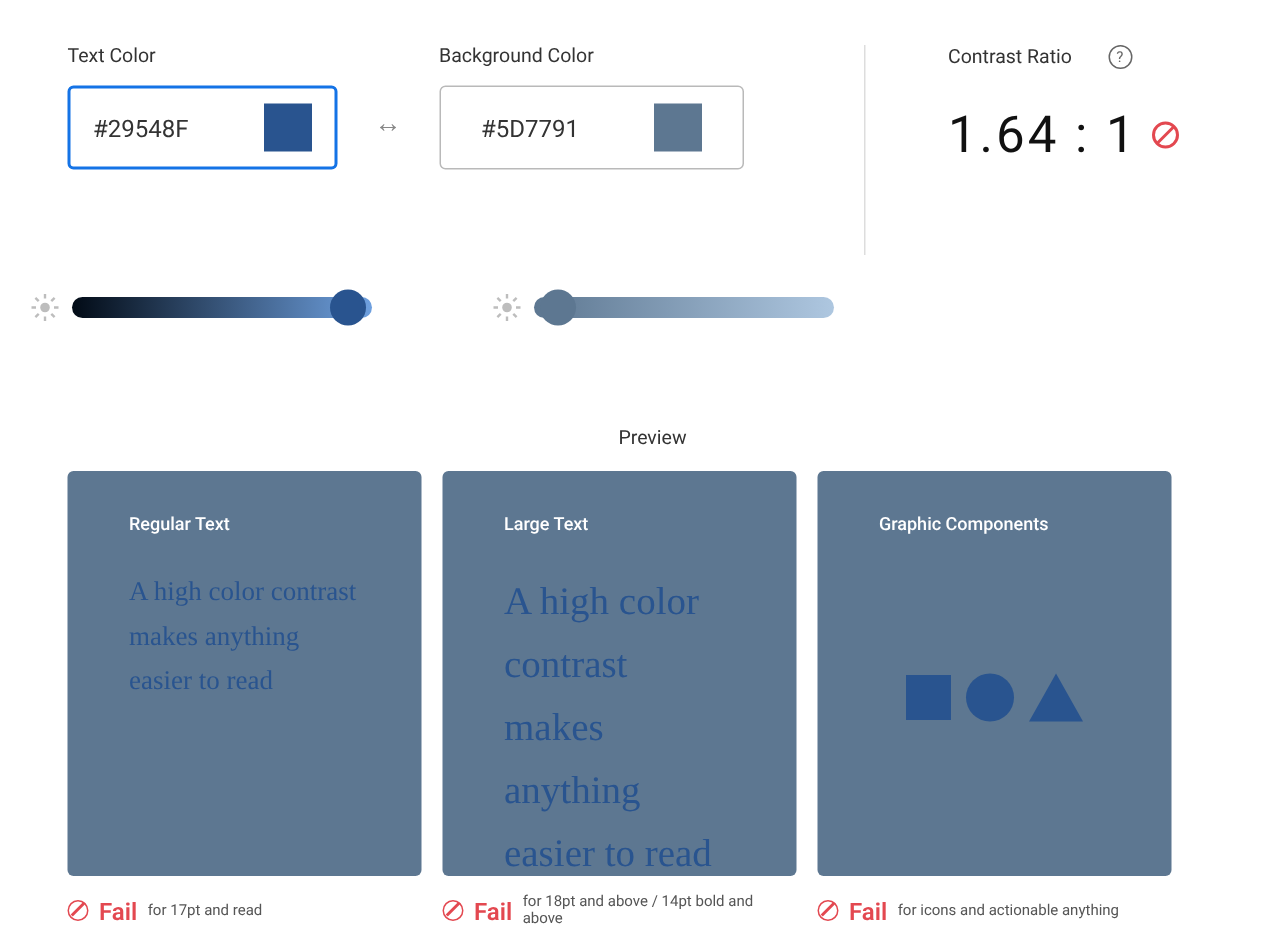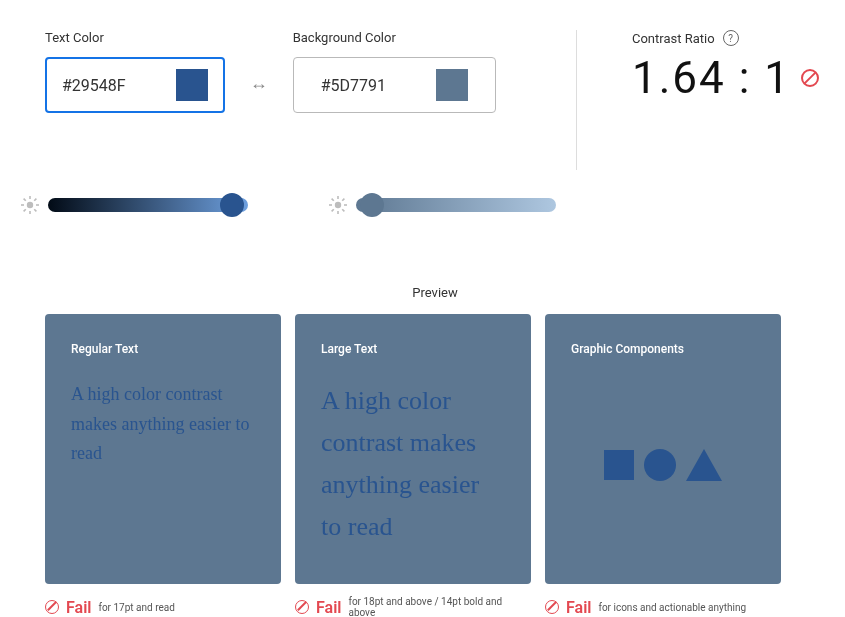--- a/index.html
+++ b/index.html
@@ -59,22 +59,22 @@
     margin-left: 55px;
     margin-right: 30px;
   }
   .ratio-block {
     display: flex;
     flex-direction: column;
   }
   .ratio-label-row {
     display: flex;
     align-items: center;
-    gap: 8px;
-    margin-bottom: 6px;
+    gap: 24px;
+    margin-bottom: 24px;
   }
   .ratio-label {
     font-size: 13px;
     color: #333;
   }
   .help-icon {
     width: 16px;
     height: 16px;
     border: 1.3px solid #666;
     border-radius: 50%;
@@ -83,21 +83,21 @@
     justify-content: center;
     font-size: 10px;
     color: #666;
   }
   .ratio-value-row {
     display: flex;
     align-items: center;
     gap: 10px;
   }
   .ratio-value {
-    font-size: 44px;
+    font-size: 34px;
     letter-spacing: 2px;
     color: #111;
   }
   .fail-icon {
     width: 18px;
     height: 18px;
     border: 2px solid #E34850;
     border-radius: 50%;
     position: relative;
   }
@@ -172,21 +172,21 @@
   .preview-row {
     display: flex;
     gap: 14px;
     margin-left: 25px;
   }
   .preview-card {
     background: #5D7791;
     border-radius: 4px;
     width: 236px;
     height: 270px;
-    padding: 28px 26px;
+    padding: 28px 41px;
   }
   .preview-card .card-title {
     font-size: 12px;
     color: #fff;
     font-weight: 500;
     margin-bottom: 24px;
   }
   .preview-text-regular {
     font-family: Georgia, "Times New Roman", serif;
     font-size: 18px;

